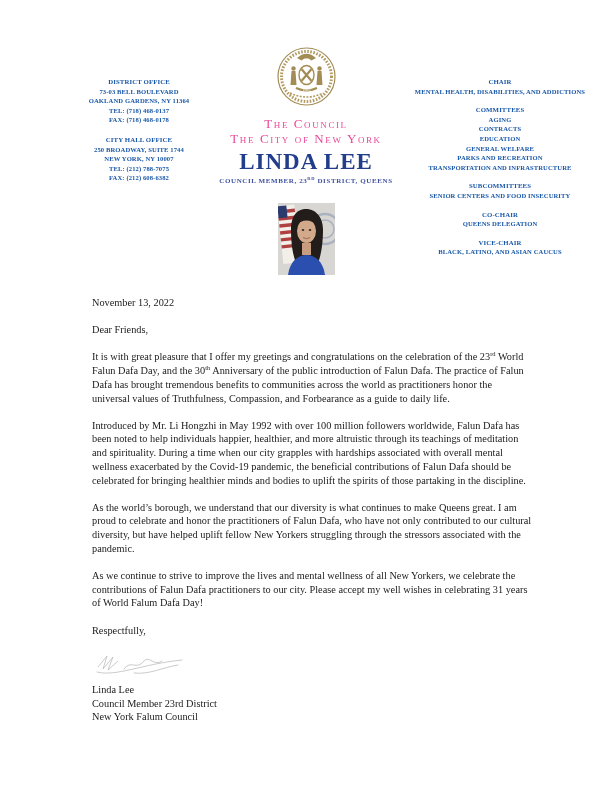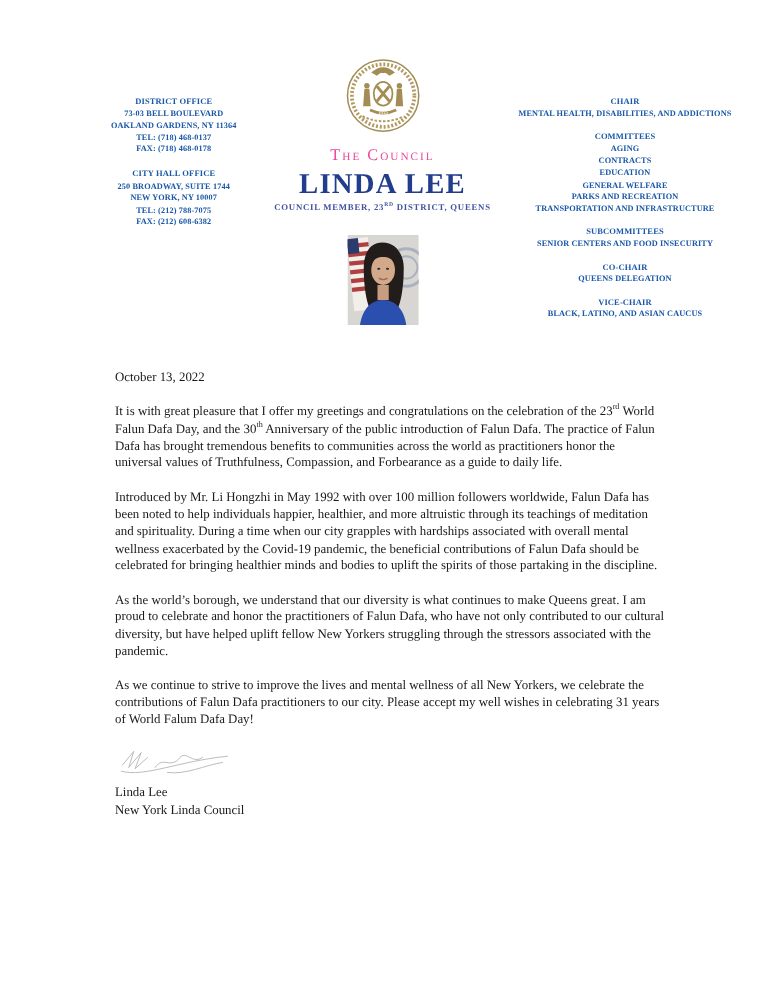--- a/index.html
+++ b/index.html
@@ -118,20 +118,21 @@
 
       <ellipse cx="30.5" cy="30" rx="7.5" ry="9.5" fill="none" stroke="#a38d55" stroke-width="1.4"></ellipse>
       <path d="M25.5,24 L35.5,36 M35.5,24 L25.5,36" stroke="#a38d55" stroke-width="2.2"></path>
 
       <path d="M20,43 Q30.5,48 41,43" fill="none" stroke="#a38d55" stroke-width="2"></path>
       <text x="30.5" y="46.3" font-size="4.2" text-anchor="middle" fill="#fffdf5" font-family="Liberation Serif, serif">1625</text>
 
       <path d="M14,48 Q30.5,56 47,48" fill="none" stroke="#b29a60" stroke-width="1.6" stroke-dasharray="2 1.4"></path>
     </svg>
     <div class="org-line1">The Council</div>
+    <div class="org-line3">The City of New York</div>
     <div class="member-name">LINDA LEE</div>
     <div class="member-title">COUNCIL MEMBER, 23<sup>RD</sup> DISTRICT, QUEENS</div>
 
     <svg class="photo" width="57" height="72" viewBox="0 0 57 72">
       <rect x="0" y="0" width="57" height="72" fill="#d8d6d2"></rect>
 
       <g transform="rotate(-6 14 28)">
         <rect x="2" y="2" width="17" height="58" fill="#f2efe9"></rect>
         <rect x="2" y="6" width="17" height="3.4" fill="#b04040"></rect>
         <rect x="2" y="13" width="17" height="3.4" fill="#b04040"></rect>
@@ -155,34 +156,37 @@
 
       <path d="M19,22 C20,12 24,9 28.5,9 C33,9 37,12 38,22 C34,16 23,16 19,22 Z" fill="#221c1a"></path>
 
       <ellipse cx="25" cy="27" rx="1.3" ry="0.9" fill="#3a2c26"></ellipse>
       <ellipse cx="32" cy="27" rx="1.3" ry="0.9" fill="#3a2c26"></ellipse>
       <path d="M25,34.5 Q28.5,37 32,34.5" fill="none" stroke="#9c6a55" stroke-width="1"></path>
     </svg>
   </div>
 
   <div class="body">
-    <p>October 13, 2022</p>
+    <p>November 13, 2022</p>
+    <p>Dear Friends,</p>
     <p>It is with great pleasure that I offer my greetings and congratulations on the celebration of the 23<sup>rd</sup> World Falun Dafa Day, and the 30<sup>th</sup> Anniversary of the public introduction of Falun Dafa. The practice of Falun Dafa has brought tremendous benefits to communities across the world as practitioners honor the universal values of Truthfulness, Compassion, and Forbearance as a guide to daily life.</p>
     <p>Introduced by Mr. Li Hongzhi in May 1992 with over 100 million followers worldwide, Falun Dafa has been noted to help individuals happier, healthier, and more altruistic through its teachings of meditation and spirituality. During a time when our city grapples with hardships associated with overall mental wellness exacerbated by the Covid-19 pandemic, the beneficial contributions of Falun Dafa should be celebrated for bringing healthier minds and bodies to uplift the spirits of those partaking in the discipline.</p>
     <p>As the world’s borough, we understand that our diversity is what continues to make Queens great. I am proud to celebrate and honor the practitioners of Falun Dafa, who have not only contributed to our cultural diversity, but have helped uplift fellow New Yorkers struggling through the stressors associated with the pandemic.</p>
     <p>As we continue to strive to improve the lives and mental wellness of all New Yorkers, we celebrate the contributions of Falun Dafa practitioners to our city. Please accept my well wishes in celebrating 31 years of World Falum Dafa Day!</p>
+    <p>Respectfully,</p>
 
     <svg class="signature" width="92" height="26" viewBox="0 0 92 26">
       <g fill="none" stroke="#bcbcbc" stroke-width="0.8" stroke-linecap="round">
         <path d="M4,16 L13,5 L9,18 L19,6 L14,19 L24,10"></path>
         <path d="M30,18 C37,8 42,20 50,10 C55,4 60,16 68,10"></path>
         <path d="M3,21 C22,26 48,13 88,9"></path>
         <path d="M40,22 C55,24 70,16 84,14"></path>
       </g>
     </svg>
 
     <div class="signer-block">
       <div>Linda Lee</div>
-      <div>New York Linda Council</div>
+      <div>Council Member 23rd District</div>
+      <div>New York Falum Council</div>
     </div>
   </div>
 
 </div>
 
 </body></html>

